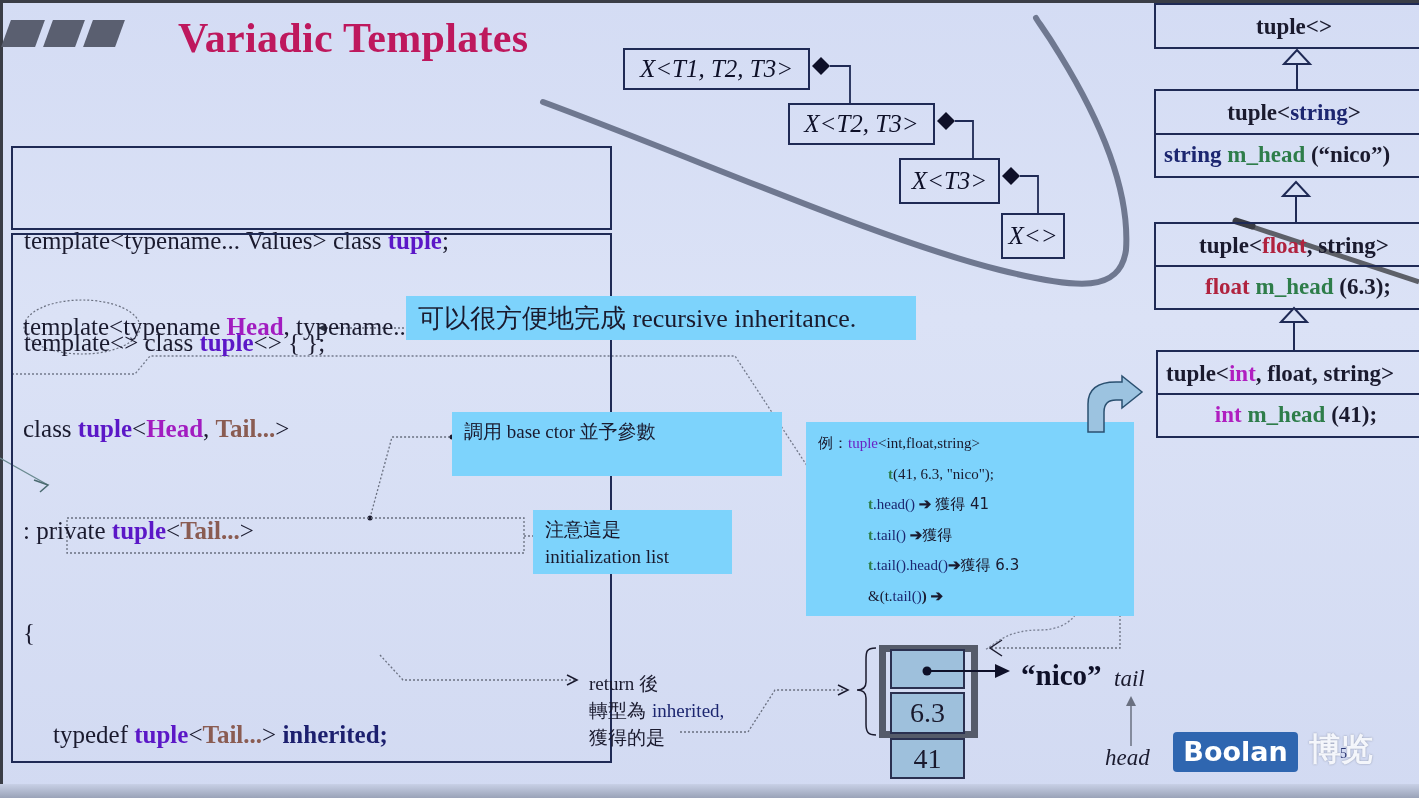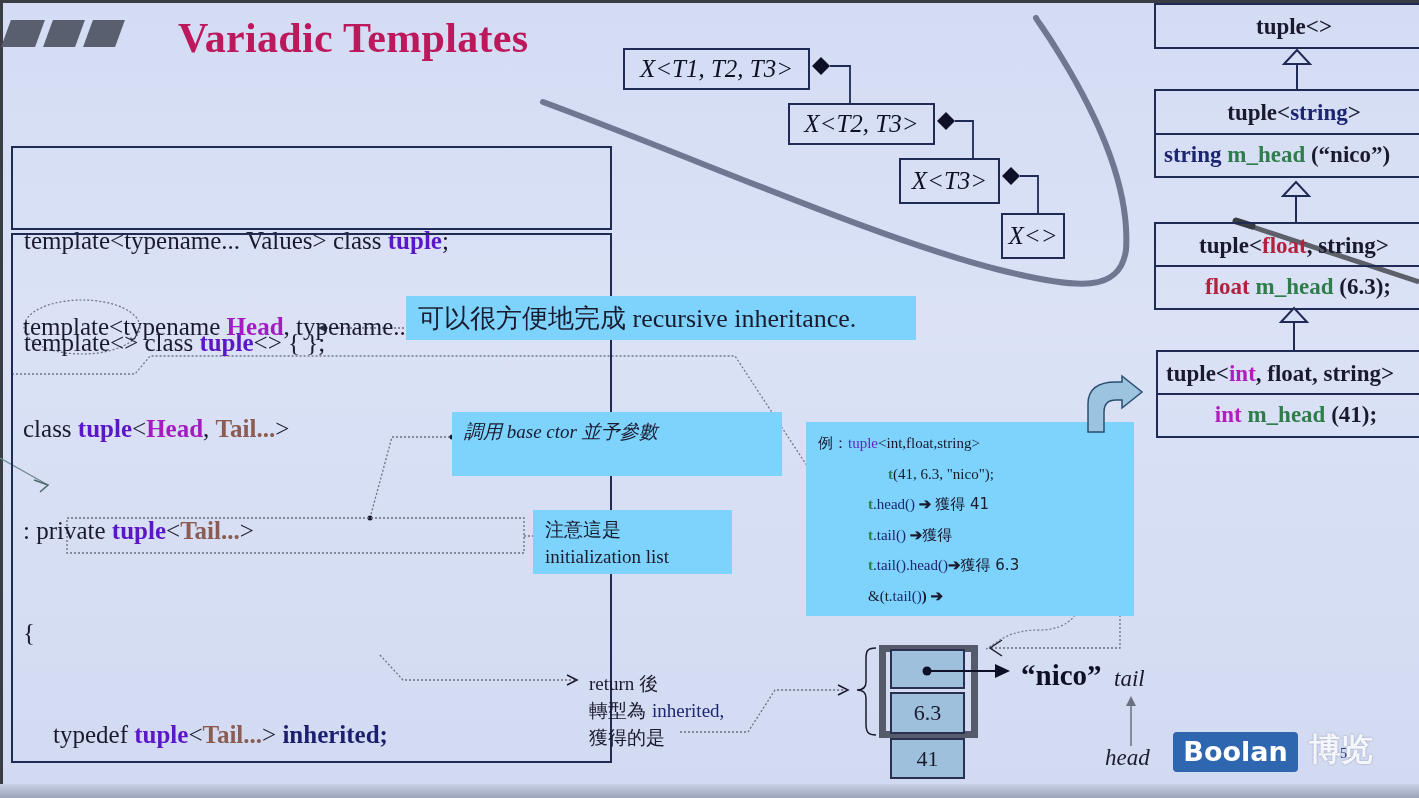--- a/index.html
+++ b/index.html
@@ -32,21 +32,21 @@
   .cjk { font-family: "DejaVu Sans", sans-serif; }
 
   .note { position:absolute; background:#7dd3fc; color:#1a1a2e; }
 
   .umlbox { position:absolute; border:2px solid #1f2a55; background:transparent; text-align:center; font-weight:bold; font-size:23px; }
   .umlbox .row { border-bottom:2px solid #1f2a55; }
   .umlbox .row:last-child { border-bottom:none; }
 
   .xbox { position:absolute; border:2px solid #1f2a55; font-style:italic; font-size:25px; text-align:center; color:#0e1028; }
 
-  .cell { position:absolute; background:#9ec0dc; border:2px solid #2a3050; text-align:center; font-size:22px; color:#1a1a2e; }
+  .cell { position:absolute; background:#9ec0dc; border:2px solid #2a3050; text-align:center; font-size:28px; color:#1a1a2e; }
 </style>
 </head>
 <body>
 
 <div class="abs frame-top"></div>
 <div class="abs frame-left"></div>
 <div class="abs frame-bottom"></div>
 
 <div class="abs title-bars">
   <div class="bar"></div>
@@ -114,21 +114,21 @@
     
     
     
   </div>
 </div>
 
 <div class="note" style="left:406px;top:296px;width:510px;height:44px;font-size:26px;line-height:44px;padding-left:12px;white-space:nowrap;">
   <span class="cjk">可以很方便地完成</span><span> recursive inheritance.</span>
 </div>
 
-<div class="note" style="left:452px;top:412px;width:330px;height:64px;font-size:19px;line-height:27px;padding:6px 0 16px 12px;white-space:nowrap;font-style:italic;">
+<div class="note" style="left:452px;top:412px;width:330px;height:64px;font-size:19px;line-height:27px;padding:6px 0 16px 12px;white-space:nowrap;">
   <div><span class="cjk">調用</span><span> base ctor </span><span class="cjk">並予參數</span></div>
 </div>
 
 <div class="note" style="left:533px;top:510px;width:199px;height:64px;font-size:19px;line-height:27px;padding:6px 0 0 12px;white-space:nowrap;">
   <div class="cjk">注意這是</div>
   <div>initialization list</div>
 </div>
 
 <div class="abs" style="left:589px;top:670px;font-size:19px;line-height:27px;white-space:nowrap;">
   <div><span>return </span><span class="cjk">後</span></div>

